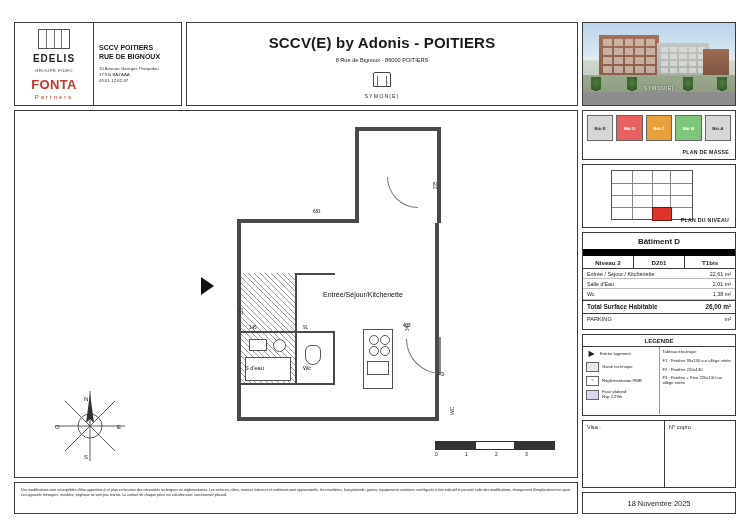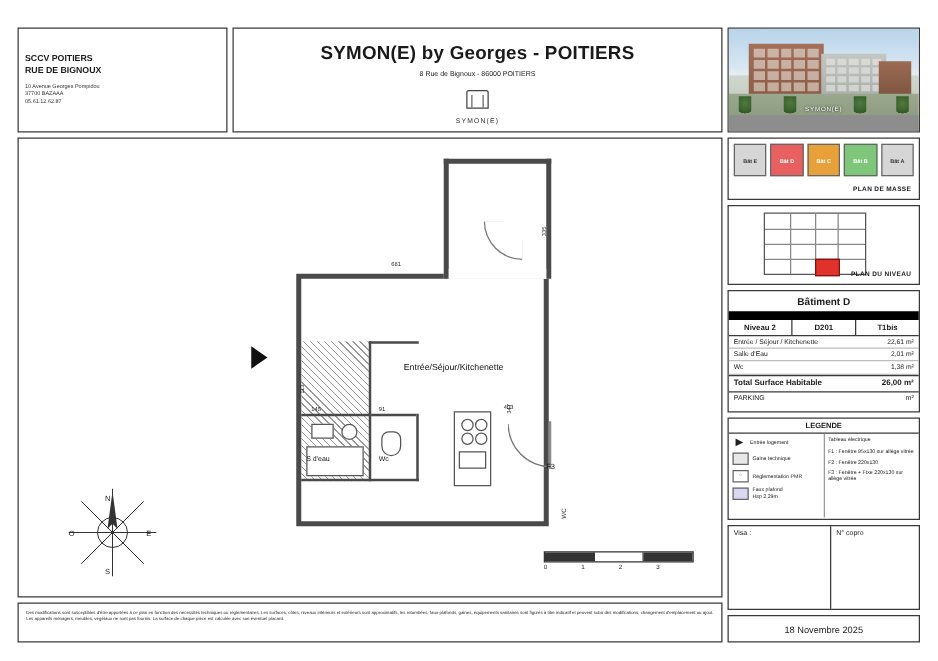--- a/index.html
+++ b/index.html
@@ -324,32 +324,44 @@
     color: #222;
   }
 </style>
 </head>
 <body>
 
 <div class="sheet">
 
   <div class="box" id="logo-block">
     <div class="logo-inner">
+      <div class="logo-left">
+        <div class="edelis-mark">
+            <i></i>
+            <i></i>
+            <i></i>
+            <i></i>
+          </div>
+        <div class="edelis-text">EDELIS</div>
+        <div class="edelis-sub">GROUPE FIDEC</div>
+        <div class="fonta-text">FONTA</div>
+        <div class="fonta-sub">Partners</div>
+      </div>
       <div class="logo-right">
         <div class="sccv-title" style="white-space:pre-line">SCCV POITIERS
 RUE DE BIGNOUX</div>
         <div class="sccv-addr" style="white-space:pre-line">10 Avenue Georges Pompidou
 37700 BAZAAA
 05.61.12.62.87</div>
       </div>
     </div>
   </div>
 
   <div class="box" id="title-block">
-    <div class="title-main">SYMON(E) by Georges - POITIERS</div>
+    <div class="title-main">SCCV(E) by Adonis - POITIERS</div>
     <div class="title-sub">8 Rue de Bignoux - 86000 POITIERS</div>
     <div class="title-logo">
       <div class="sym-glyph"></div>
       <div class="sym-name">SYMON(E)</div>
     </div>
   </div>
 
   <div class="box" id="photo-block">
     <div class="photo">
       <div class="bld b1">

